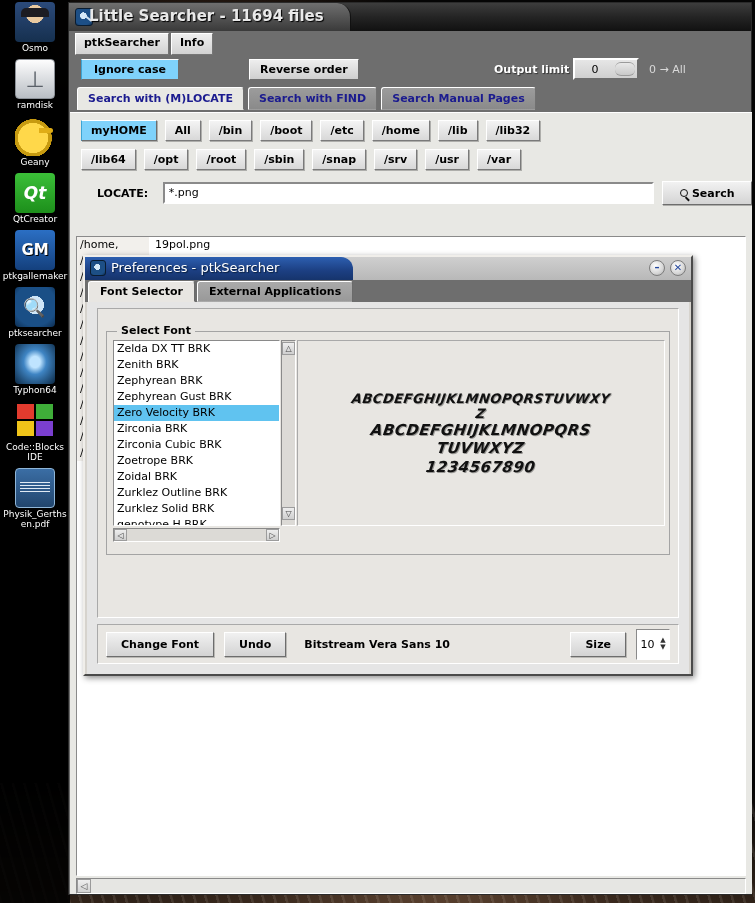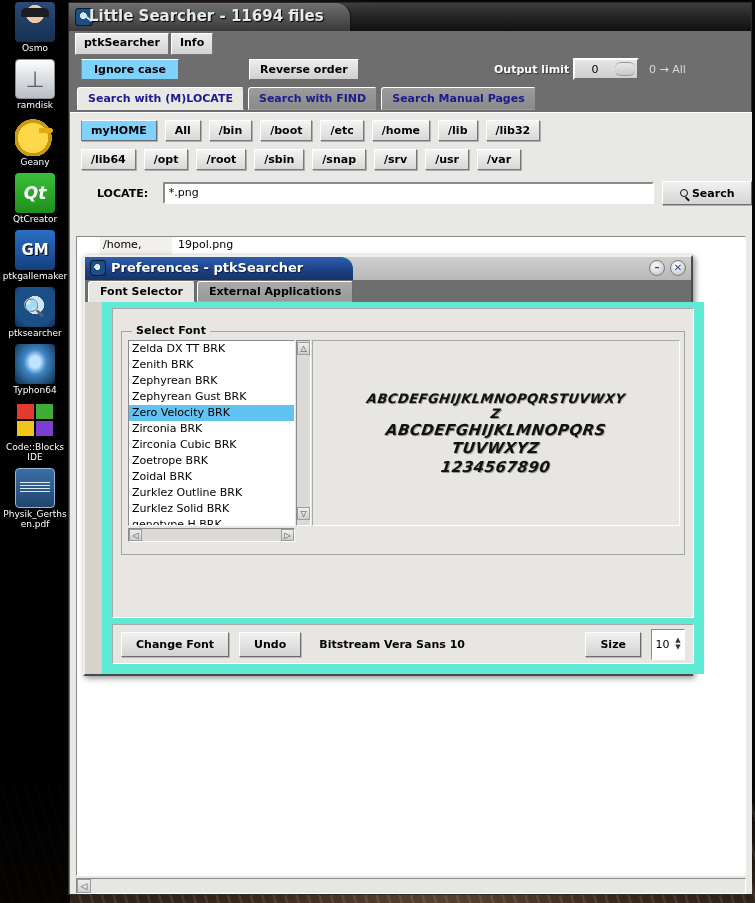--- a/index.html
+++ b/index.html
@@ -247,21 +247,20 @@
   #results {
     position: absolute; left: 6px; top: 123px; width: 670px; height: 640px;
     background: #fff;
     border: 1px solid; border-color: #8a8a8a #ffffff #ffffff #8a8a8a;
     overflow: hidden;
   }
   .res-row {
     height: 16px; display: flex; font-size: 11px; color: #000;
     line-height: 16px; cursor: default;
     font-family: "DejaVu Sans", sans-serif;
-    margin-left: 23px;
   }
   .res-dir { width: 72px; padding-left: 3px; background: #f2f0ec; }
   .res-file { padding-left: 6px; }
   #hscroll-res {
     position: absolute; left: 6px; top: 765px; width: 670px; height: 16px;
     background: #d9d9d6;
     border: 1px solid; border-color: #8a8a8a #fff #fff #8a8a8a;
     display: flex; align-items: center;
   }
   #hscroll-res .arrow-l {
@@ -287,21 +286,21 @@
     background: linear-gradient(to bottom, #2d5fb0 0%, #1c3f82 60%, #16346c 100%);
     border-radius: 0 12px 0 0;
   }
   #prefs-icon {
     position: absolute; left: 5px; top: 3px; width: 16px; height: 16px;
     background: radial-gradient(circle at 45% 42%, #d7eaf8 0 26%, #1d4f86 27% 72%, #0b2a4c 100%);
     border: 1px solid #0a1c30; border-radius: 3px;
   }
   #prefs-title {
     position: absolute; left: 26px; top: 3px;
-    color: #fff; font-size: 13px; font-weight: bold;
+    color: #fff; font-size: 13px; font-weight: normal;
     text-shadow: 1px 1px 1px #0a2040;
   }
   .winbtn {
     position: absolute; top: 3px; width: 16px; height: 16px; border-radius: 50%;
     background: radial-gradient(circle at 40% 35%, #ffffff, #d6d6d6 60%, #a8a8a8 100%);
     border: 1px solid #7d7d7d;
     display: flex; align-items: center; justify-content: center;
     font-size: 10px; font-weight: bold; color: #23469c; cursor: pointer;
     line-height: 10px;
   }
@@ -316,22 +315,21 @@
     font-size: 11px; font-weight: bold; color: #000;
     padding: 3px 11px; border: 1px solid;
     border-color: #ffffff #6a6a6a transparent #ffffff;
     border-radius: 3px 3px 0 0;
     background: linear-gradient(#aaa,#999); cursor: pointer; line-height: 13px;
   }
   .ptab.active { background: #e8e6e2; }
 
   #prefs-body {
     position: absolute; left: 2px; top: 45px; width: 602px; height: 372px;
-    background: #5eead4;
-    margin-left: 15px;
+    background: #e5e5e5;
   }
   #prefs-panel {
     position: absolute; left: 10px; top: 6px; width: 582px; height: 310px;
     background: #e8e6e2;
     border: 1px solid; border-color: #a9a9a9 #ffffff #ffffff #a9a9a9;
   }
   #groupbox {
     position: absolute; left: 8px; top: 22px; width: 564px; height: 224px;
     border: 1px solid #a4a4a4;
   }

